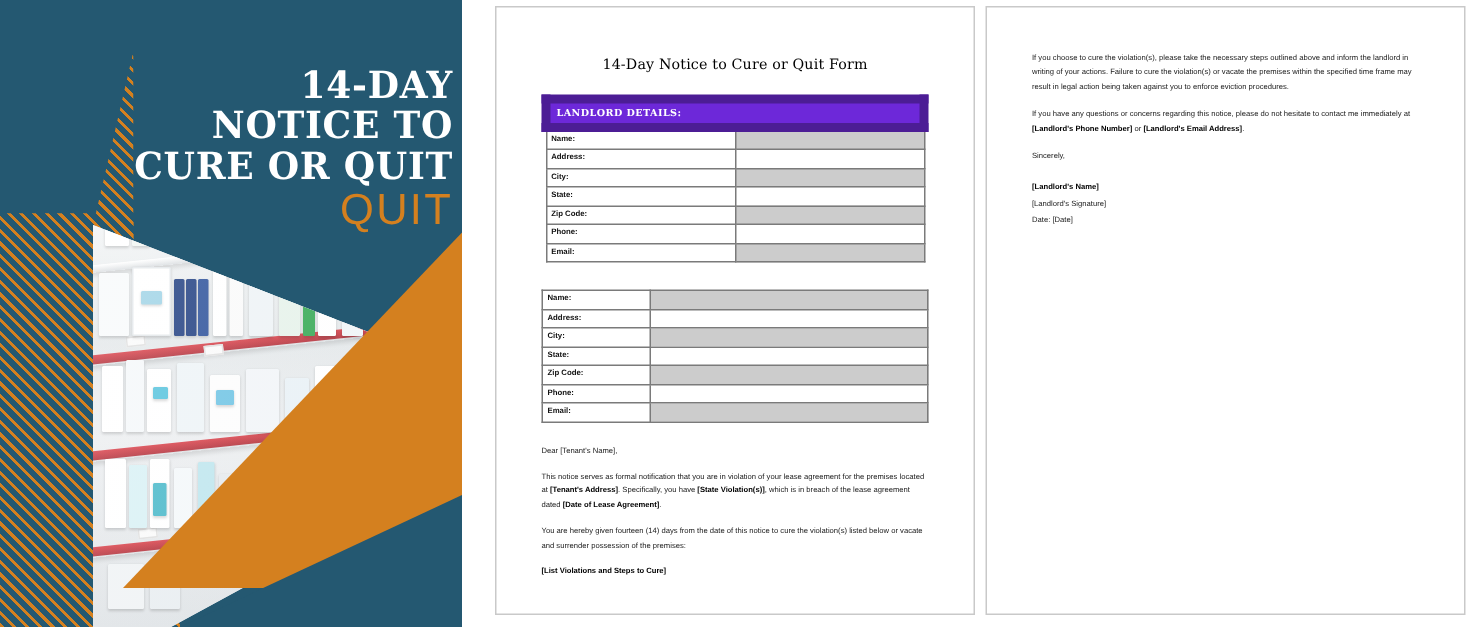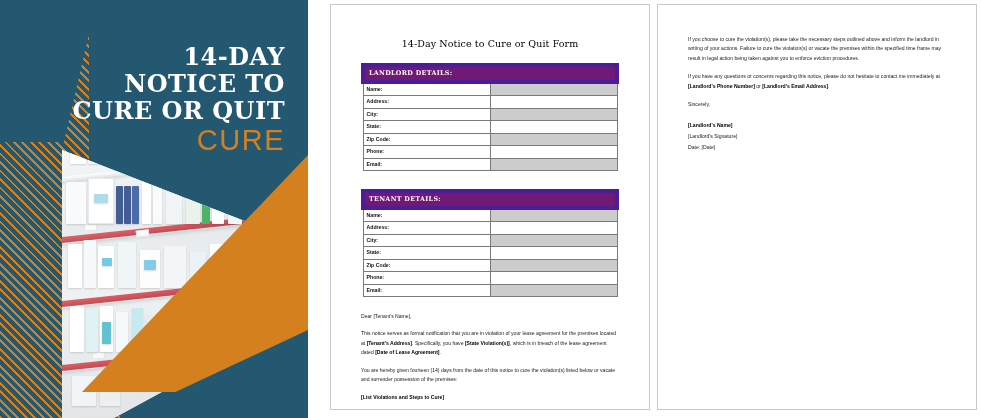--- a/index.html
+++ b/index.html
@@ -121,21 +121,21 @@
     position: absolute;
     left: 0; top: 0;
     width: 308px; height: 418px;
     background: #245871;
     -webkit-clip-path: polygon(308px 330px, 308px 418px, 120px 418px);
     clip-path: polygon(308px 330px, 308px 418px, 120px 418px);
   }
 
   .cover-title {
     position: absolute;
-    right: 23px; top: 44px;
+    right: 6px; top: 44px;
     width: 240px;
     text-align: right;
     z-index: 6;
   }
   .cover-title .line {
     font-family: "DejaVu Serif", serif;
     font-weight: bold;
     font-size: 25px;
     line-height: 1.07;
     letter-spacing: 0.5px;
@@ -189,29 +189,29 @@
     font-size: 5.2px;
     font-family: "Liberation Sans", sans-serif;
     font-weight: bold;
     color: #111111;
     line-height: 11.5px;
   }
   table.details td.lbl { width: 72px; background: #ffffff; }
   table.details td.val { background: #cccccc; }
   table.details tr.alt td.val { background: #ffffff; }
   table.details tr.hdr td {
-    background: #701a75;
+    background: #6d28d9;
     color: #ffffff;
     font-family: "DejaVu Serif", serif;
     font-weight: bold;
     font-size: 6.4px;
     height: 12.5px;
     line-height: 12.5px;
     letter-spacing: 0.3px;
-    border: 4px solid #4c1d95;
+    border: 6px solid #4c1d95;
     padding-left: 4px;
   }
 
   .body-block { margin: 15px 30px 0 30px; }
   .body-block p {
     font-size: 5.1px;
     line-height: 1.85;
     color: #1a1a1a;
     margin-bottom: 8px;
     text-align: left;
@@ -310,21 +310,21 @@
       </div>
     </div>
 
     <div class="orange-tri"></div>
     <div class="teal-corner"></div>
 
     <div class="cover-title">
       <div class="line">14-DAY</div>
       <div class="line">NOTICE TO</div>
       <div class="line">CURE OR QUIT</div>
-      <div class="word-form">CURE</div>
+      <div class="word-form">QUIT</div>
     </div>
   </div>
 
   <div class="doc-page page-form">
 
     <div class="doc-title">14-Day Notice to Cure or Quit Form</div>
 
     <div class="tbl-wrap">
       <table class="details">
         <tbody>
@@ -359,23 +359,20 @@
             <td class="lbl">Email:</td>
             <td class="val"></td>
           </tr>
         </tbody>
       </table>
     </div>
 
     <div class="tbl-wrap" style="margin-top:18px;">
       <table class="details">
         <tbody>
-          <tr class="hdr">
-            <td colspan="2">TENANT DETAILS:</td>
-          </tr>
           <tr>
             <td class="lbl">Name:</td>
             <td class="val"></td>
           </tr>
           <tr class="alt">
             <td class="lbl">Address:</td>
             <td class="val"></td>
           </tr>
           <tr>
             <td class="lbl">City:</td>

